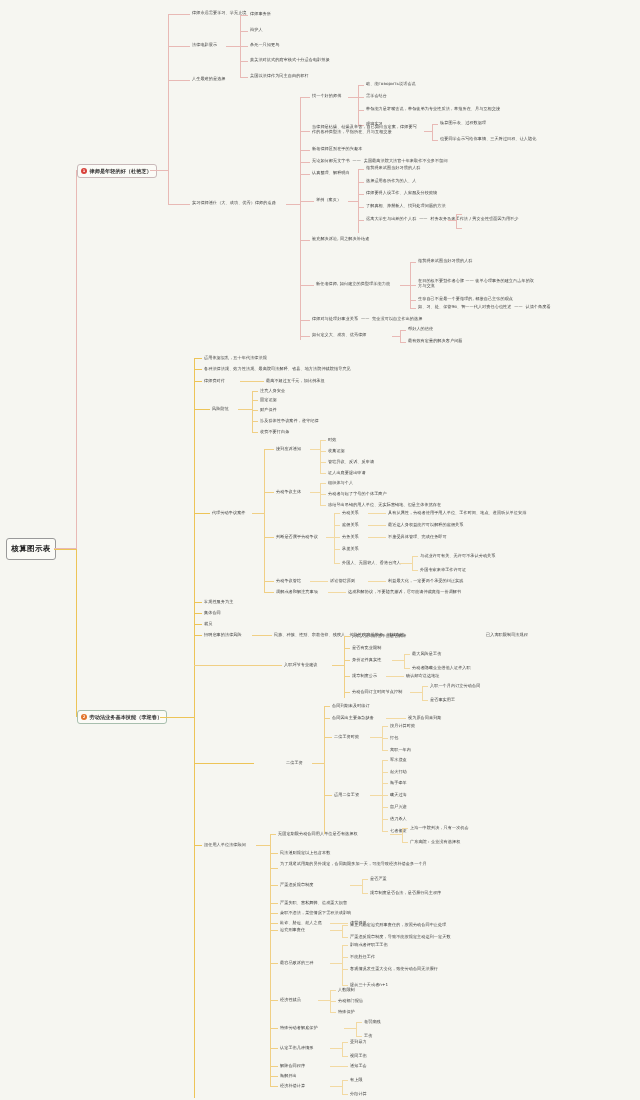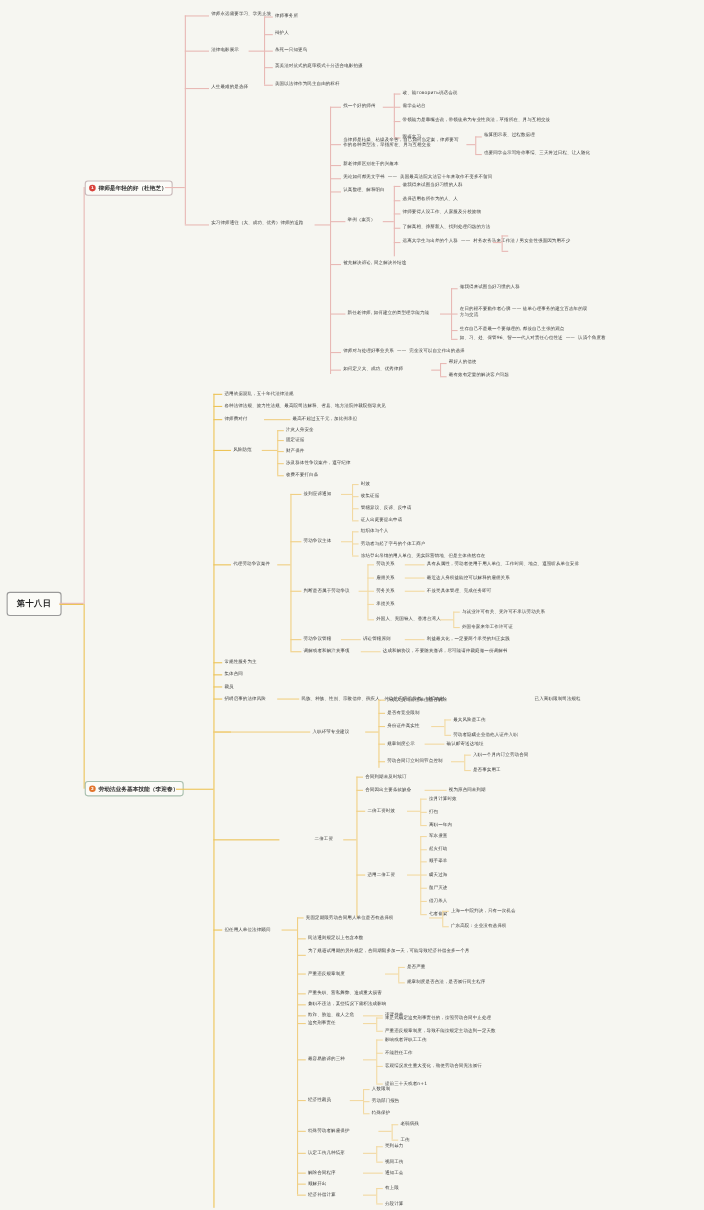--- a/index.html
+++ b/index.html
@@ -62,21 +62,21 @@
   .pink{border-color:#e8b9b5;}
   .gold{border-color:#edc457;}
   .gold2{border-color:#f0cf84;}
   .gold3{border-color:#f2d9a2;}
 </style>
 </head>
 <body>
 
 <div id="map">
 
-  <div class="root">第十八日</div>
+  <div class="root">核算图示表</div>
 
   <div class="h pink" style="left:54px;top:548px;width:22px;"></div>
   <div class="h gold" style="left:54px;top:549px;width:22px;"></div>
   <div class="v pink" style="left:76px;top:170px;height:379px;"></div>
   <div class="v gold" style="left:76px;top:549px;height:168px;"></div>
 
   <div class="l1 red">
     <span class="bullet">1</span>
     <span>律师是年轻的好（杜艳芝）</span>
   </div>

